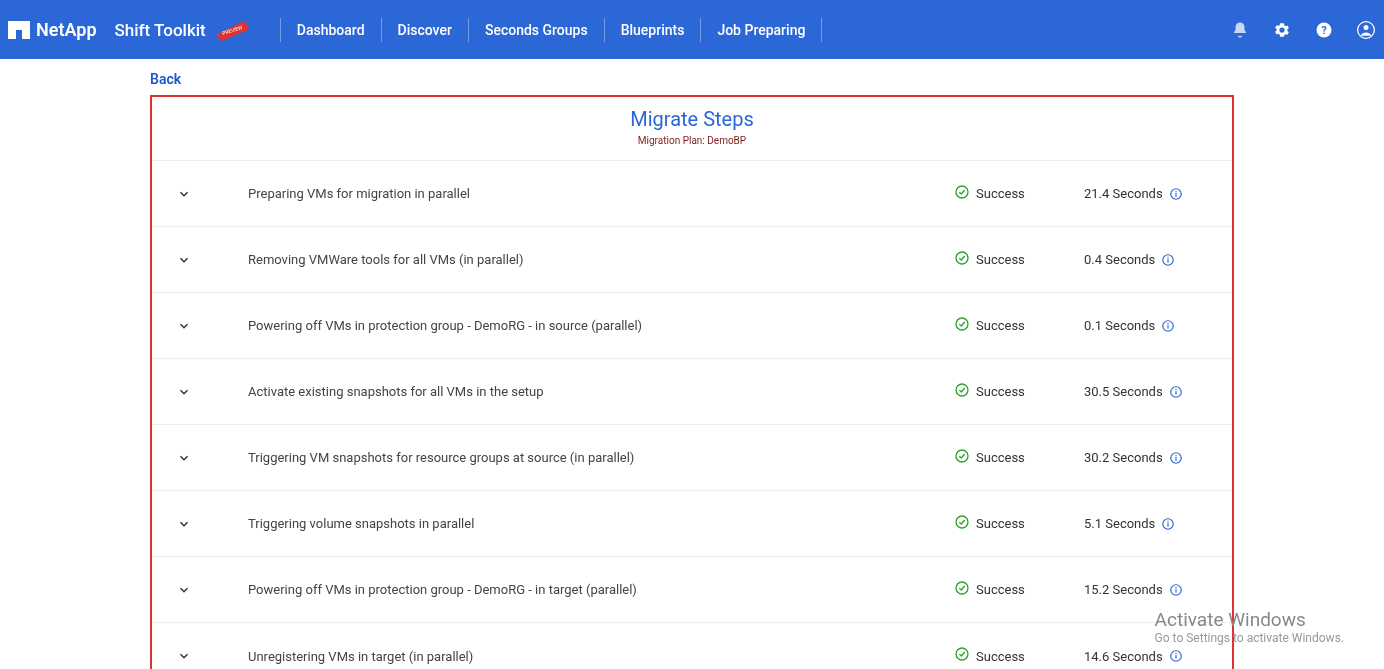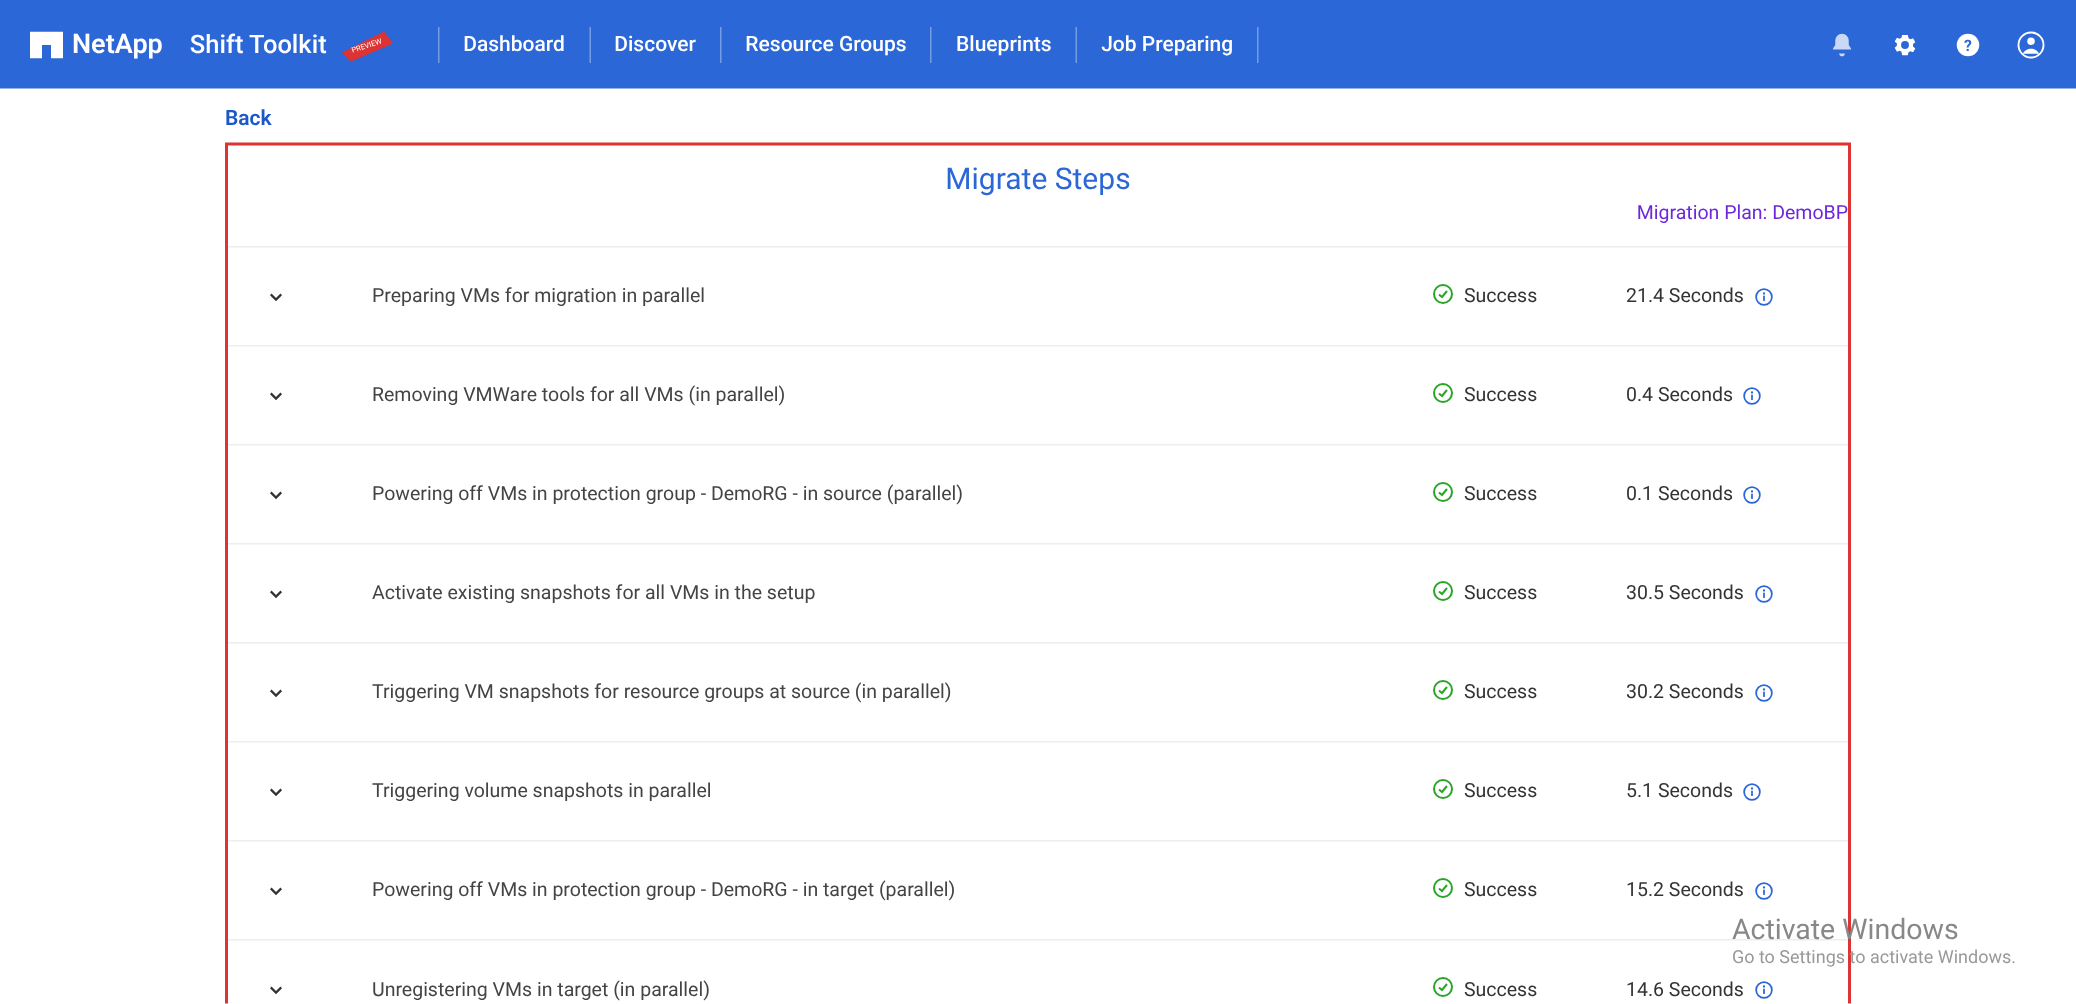--- a/index.html
+++ b/index.html
@@ -1,35 +1,35 @@
 <!DOCTYPE html>
 <html><head>
 <meta charset="utf-8">
 <style>
 * { margin: 0; padding: 0; box-sizing: border-box; }
 body { font-family: -apple-system, BlinkMacSystemFont, "Segoe UI", Roboto, Arial, sans-serif; background: #fff; width: 1384px; height: 669px; overflow: hidden; position: relative; }
 
 
-.header { background: #2b67d6; height: 59px; display: flex; align-items: center; padding: 0 20px; color: #fff; }
+.header { background: #2b67d6; height: 59px; display: flex; align-items: center; padding: 0 8px; color: #fff; }
 .logo { display: flex; align-items: center; font-weight: 600; font-size: 18px; margin-right: 18px; }
 .logo-mark { display: inline-flex; align-items: center; margin-right: 6px; }
 .brand-sub { font-weight: 500; font-size: 17px; margin-right: 6px; }
 .preview-tag { position: relative; display: inline-flex; align-items: center; margin-left: 2px; margin-right: 14px; }
 .nav { display: flex; align-items: center; height: 100%; }
 .nav-divider { width: 1px; height: 24px; background: rgba(255,255,255,0.35); margin: 0 14px; }
 .nav-item { color: #fff; font-size: 14px; font-weight: 500; cursor: pointer; padding: 4px 2px; }
 .header-right { margin-left: auto; display: flex; align-items: center; gap: 22px; }
 .header-icon { width: 20px; height: 20px; display: inline-flex; align-items: center; justify-content: center; cursor: pointer; }
 
 
 .content { padding: 0 0 0 0; }
 .back-link { color: #1a57c8; font-weight: 600; font-size: 14px; padding: 12px 0 8px 150px; cursor: pointer; display: inline-block; }
 .panel { margin: 0 150px 0 150px; border: 2px solid #d33; background: #fff; }
 .panel-title { text-align: center; color: #2b67d6; font-size: 20px; font-weight: 400; padding: 10px 0 4px; }
-.panel-sub { text-align: right; color: #6d28d9; font-size: 13px; padding-bottom: 14px; border-bottom: 1px solid #eee; }
+.panel-sub { text-align: center; color: #7f1d1d; font-size: 10px; padding-bottom: 14px; border-bottom: 1px solid #eee; }
 
 .step-row { display: flex; align-items: center; height: 66px; border-bottom: 1px solid #eee; padding: 0 18px 0 18px; justify-content: flex-end; }
 .step-row:last-child { border-bottom: none; }
 .chevron { width: 28px; display: flex; justify-content: center; cursor: pointer; }
 .step-desc { flex: 1; color: #444; font-size: 13px; padding-left: 50px; }
 .status-cell { display: flex; align-items: center; width: 130px; }
 .status-text { color: #333; font-size: 13px; margin-left: 6px; }
 .duration-cell { width: 130px; display: flex; align-items: center; justify-content: flex-start; color: #333; font-size: 13px; }
 .info-icon { margin-left: 6px; display: inline-flex; cursor: pointer; }
 
@@ -56,21 +56,21 @@
       <polygon points="2,16 30,2 36,10 8,22" fill="#d33"></polygon>
       <text x="19" y="13" font-size="5" fill="#fff" text-anchor="middle" transform="rotate(-18 19 13)">PREVIEW</text>
     </svg>
   </span>
   <div class="nav">
     <span class="nav-divider"></span>
     <span class="nav-item">Dashboard</span>
     <span class="nav-divider"></span>
     <span class="nav-item">Discover</span>
     <span class="nav-divider"></span>
-    <span class="nav-item">Resource Groups</span>
+    <span class="nav-item">Seconds Groups</span>
     <span class="nav-divider"></span>
     <span class="nav-item">Blueprints</span>
     <span class="nav-divider"></span>
     <span class="nav-item">Job Preparing</span>
     <span class="nav-divider"></span>
   </div>
   <div class="header-right">
     <span class="header-icon">
       <svg width="18" height="18" viewBox="0 0 24 24" fill="#c9d8f5">
           <path d="M12 2a6 6 0 00-6 6v4l-2 3v1h16v-1l-2-3V8a6 6 0 00-6-6zm0 20a2.5 2.5 0 002.5-2.5h-5A2.5 2.5 0 0012 22z"></path>

